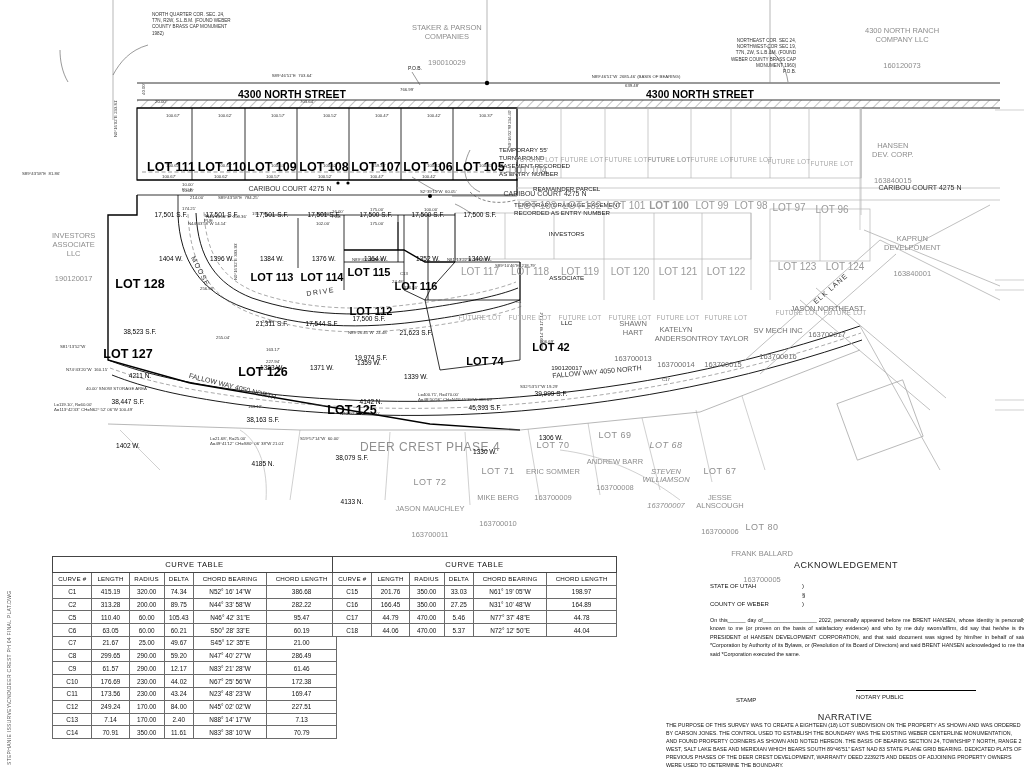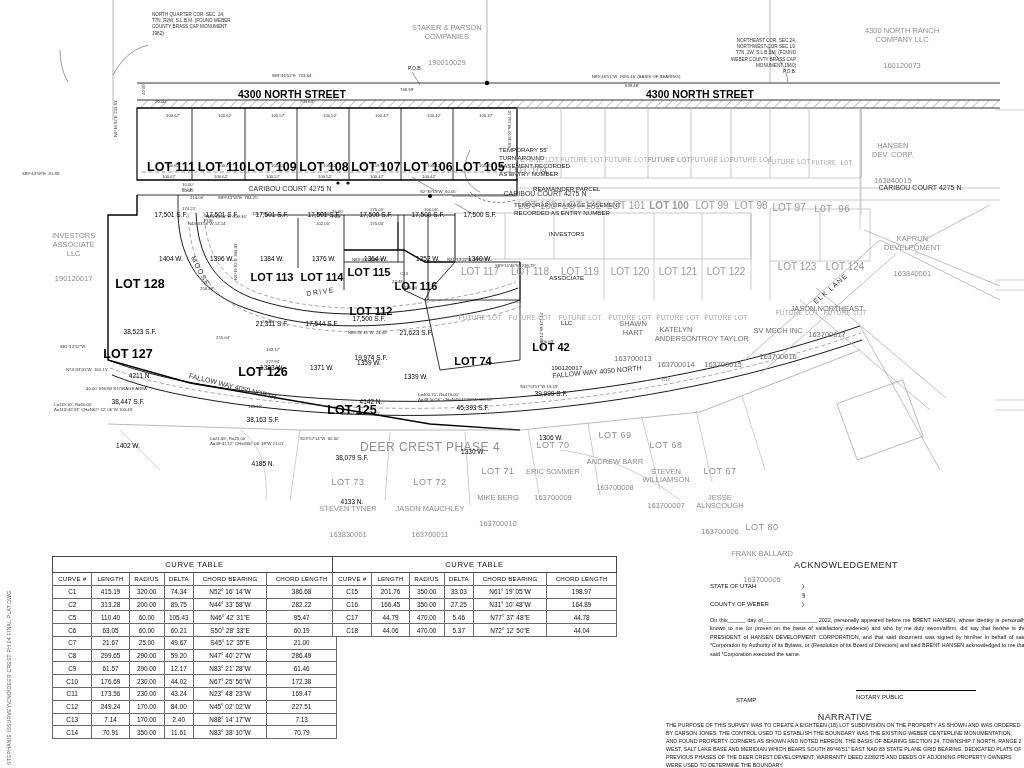--- a/index.html
+++ b/index.html
@@ -425,21 +425,21 @@
 <div class="tx ctr" style="left:416px;top:243px;">
   <div class="lotname">LOT 116</div>
   <div class="lotsub">21,623 S.F.</div>
   <div class="lotsub">1339 W.</div>
 </div>
 <div class="tx ctr" style="left:371px;top:268px;">
   <div class="lotname">LOT 112</div>
   <div class="lotsub">19,974 S.F.</div>
   <div class="lotsub">4142 N.</div>
 </div>
-<div class="tx ctr" style="left:473px;top:318px;">
+<div class="tx ctr" style="left:485px;top:318px;">
   <div class="lotname">LOT 74</div>
   <div class="lotsub">45,393 S.F.</div>
   <div class="lotsub">1330 W.</div>
 </div>
 <div class="tx ctr" style="left:551px;top:304px;">
   <div class="lotname">LOT 42</div>
   <div class="lotsub">39,999 S.F.</div>
   <div class="lotsub">1306 W.</div>
 </div>
 
@@ -467,21 +467,21 @@
   <div class="future-name">LOT 99</div>
 </div>
 <div class="tx ctr" style="left:751px;top:119px;">
   <div class="future-lbl">FUTURE LOT</div>
   <div class="future-name">LOT 98</div>
 </div>
 <div class="tx ctr" style="left:789px;top:121px;">
   <div class="future-lbl">FUTURE LOT</div>
   <div class="future-name">LOT 97</div>
 </div>
-<div class="tx ctr" style="left:832px;top:123px;font-family:Liberation Mono, monospace;">
+<div class="tx ctr" style="left:832px;top:123px;">
   <div class="future-lbl">FUTURE LOT</div>
   <div class="future-name">LOT 96</div>
 </div>
 
 <div class="tx ctr" style="left:480px;top:229px;">
   <div class="future-name">LOT 117</div>
   <div class="future-lbl">FUTURE LOT</div>
 </div>
 <div class="tx ctr" style="left:530px;top:229px;">
   <div class="future-name">LOT 118</div>
@@ -528,46 +528,41 @@
 </div>
 <div class="tx owner-dk ctr" style="left:778px;top:310px;">
   <div>SV MECH INC</div>
   <div>163700016</div>
 </div>
 <div class="tx owner-dk ctr" style="left:827px;top:288px;">
   <div>JASON NORTHEAST</div>
   <div>163700017</div>
 </div>
 
-<div class="tx owner ctr" style="left:348px;top:460px;">
-  <div class="bigtitle" style="font-size:9px;">LOT 73</div>
-  <div>STEVEN TYNER</div>
-  <div>163830001</div>
-</div>
 <div class="tx owner ctr" style="left:430px;top:460px;">
   <div class="bigtitle" style="font-size:9px;">LOT 72</div>
   <div>JASON MAUCHLEY</div>
   <div>163700011</div>
 </div>
 <div class="tx owner ctr" style="left:498px;top:449px;">
   <div class="bigtitle" style="font-size:9px;">LOT 71</div>
   <div>MIKE BERG</div>
   <div>163700010</div>
 </div>
 <div class="tx owner ctr" style="left:553px;top:423px;">
   <div class="bigtitle" style="font-size:9px;">LOT 70</div>
   <div>ERIC SOMMER</div>
   <div>163700009</div>
 </div>
 <div class="tx owner ctr" style="left:615px;top:413px;">
   <div class="bigtitle" style="font-size:9px;">LOT 69</div>
   <div>ANDREW BARR</div>
   <div>163700008</div>
 </div>
-<div class="tx owner ctr" style="left:666px;top:423px;">
+<div class="tx owner ctr" style="left:666px;top:423px;font-style:italic;">
   <div class="bigtitle" style="font-size:9px;">LOT 68</div>
   <div>STEVEN
 WILLIAMSON</div>
   <div>163700007</div>
 </div>
 <div class="tx owner ctr" style="left:720px;top:449px;">
   <div class="bigtitle" style="font-size:9px;">LOT 67</div>
   <div>JESSE
 ALNSCOUGH</div>
   <div>163700006</div>

